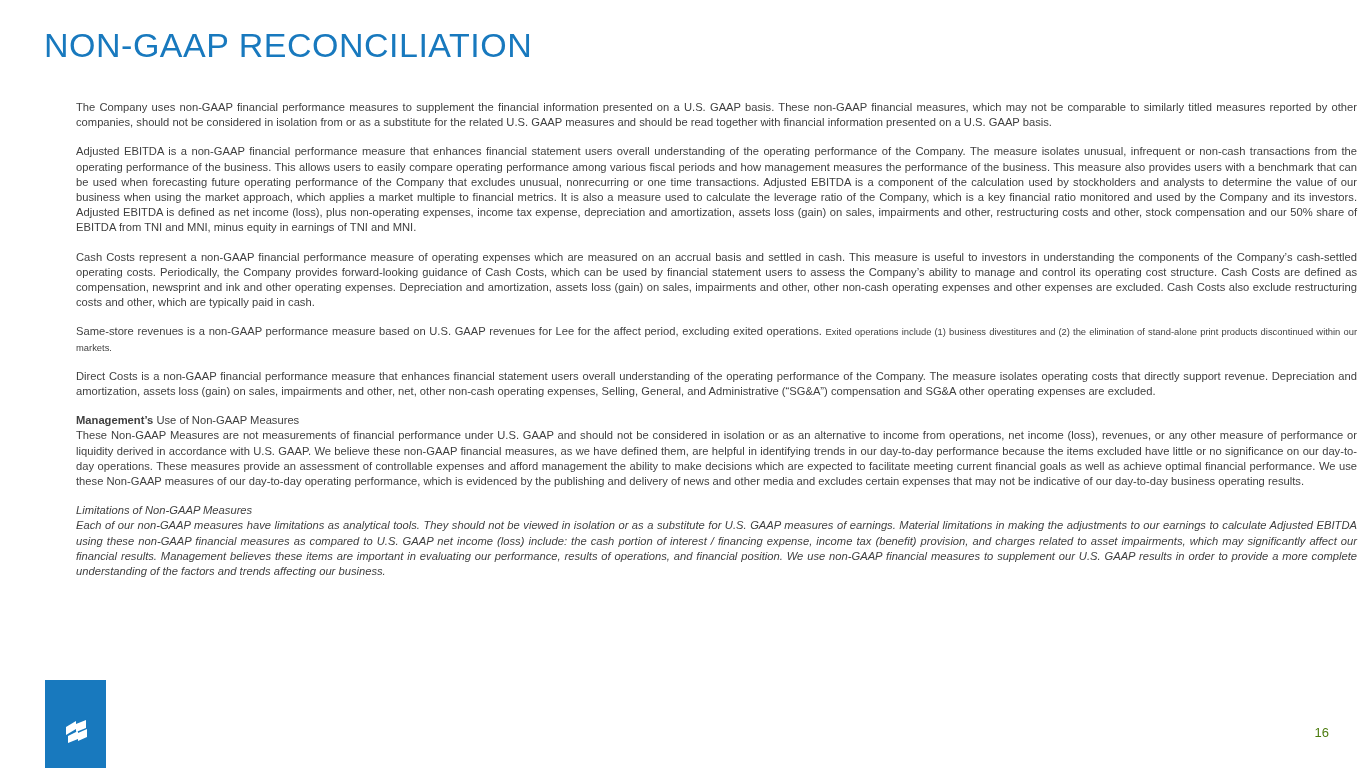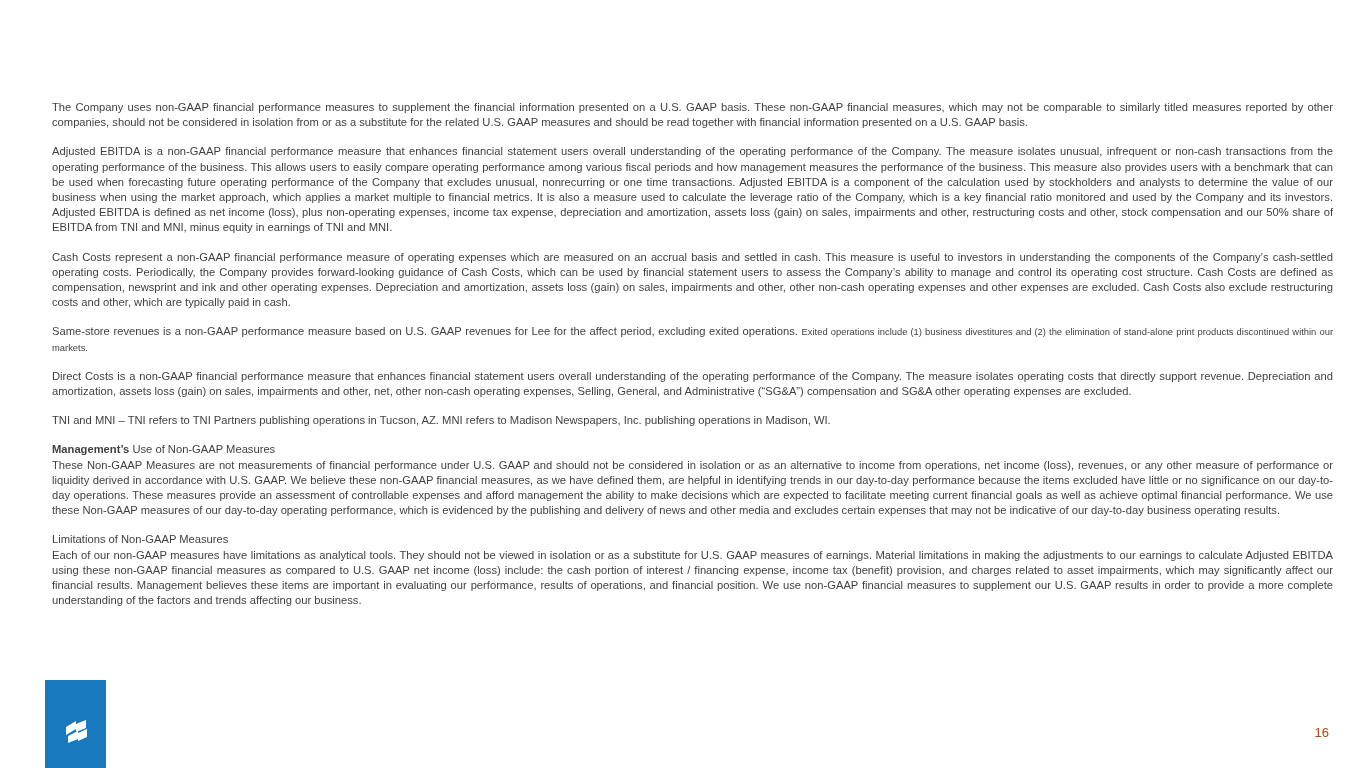--- a/index.html
+++ b/index.html
@@ -18,71 +18,71 @@
     top: 26px;
     margin: 0;
     font-size: 34px;
     font-weight: 400;
     letter-spacing: 0.5px;
     color: #1879BE;
     font-family: "Liberation Sans", sans-serif;
   }
   .content {
     position: absolute;
-    left: 52px;
+    left: 76px;
     top: 100px;
     width: 1281px;
     color: #3F3F3F;
     font-size: 11.2px;
     line-height: 15.2px;
     text-align: justify;
   }
   .content p { margin: 0 0 14px 0; }
-  .content p:last-child { margin-bottom: 16px; }
+  .content p:last-child { margin-bottom: 16px; font-style: italic; }
   .bold { font-weight: bold; }
   .small-note { font-size: 9.4px; }
   .logo-box {
     position: absolute;
     left: 45px;
     bottom: 0;
     width: 61px;
     height: 88px;
     background: #1879BE;
     display: flex;
     align-items: center;
     justify-content: center;
   }
   .logo-box svg { display: block; margin-top: 14px; }
   .page-number {
     position: absolute;
     right: 36px;
     bottom: 28px;
-    color: #c2410c;
+    color: #4d7c0f;
     font-size: 13px;
   }
 </style>
 </head>
 <body>
 
 <div class="slide">
 
+  <h1 class="title">NON-GAAP RECONCILIATION</h1>
 
   <div class="content">
     <p>The Company uses non-GAAP financial performance measures to supplement the financial information presented on a U.S. GAAP basis. These non-GAAP financial measures, which may not be comparable to similarly titled measures reported by other companies, should not be considered in isolation from or as a substitute for the related U.S. GAAP measures and should be read together with financial information presented on a U.S. GAAP basis.</p>
 
 
     <p>Adjusted EBITDA is a non-GAAP financial performance measure that enhances financial statement users overall understanding of the operating performance of the Company. The measure isolates unusual, infrequent or non-cash transactions from the operating performance of the business. This allows users to easily compare operating performance among various fiscal periods and how management measures the performance of the business. This measure also provides users with a benchmark that can be used when forecasting future operating performance of the Company that excludes unusual, nonrecurring or one time transactions. Adjusted EBITDA is a component of the calculation used by stockholders and analysts to determine the value of our business when using the market approach, which applies a market multiple to financial metrics. It is also a measure used to calculate the leverage ratio of the Company, which is a key financial ratio monitored and used by the Company and its investors. Adjusted EBITDA is defined as net income (loss), plus non-operating expenses, income tax expense, depreciation and amortization, assets loss (gain) on sales, impairments and other, restructuring costs and other, stock compensation and our 50% share of EBITDA from TNI and MNI, minus equity in earnings of TNI and MNI.</p>
 
     <p>Cash Costs represent a non-GAAP financial performance measure of operating expenses which are measured on an accrual basis and settled in cash. This measure is useful to investors in understanding the components of the Company’s cash-settled operating costs. Periodically, the Company provides forward-looking guidance of Cash Costs, which can be used by financial statement users to assess the Company’s ability to manage and control its operating cost structure. Cash Costs are defined as compensation, newsprint and ink and other operating expenses. Depreciation and amortization, assets loss (gain) on sales, impairments and other, other non-cash operating expenses and other expenses are excluded. Cash Costs also exclude restructuring costs and other, which are typically paid in cash.</p>
 
     <p><span>Same-store revenues is a non-GAAP performance measure based on U.S. GAAP revenues for Lee for the affect period, excluding exited operations.</span> <span class="small-note">Exited operations include (1) business divestitures and (2) the elimination of stand-alone print products discontinued within our markets.</span></p>
 
     <p>Direct Costs is a non-GAAP financial performance measure that enhances financial statement users overall understanding of the operating performance of the Company. The measure isolates operating costs that directly support revenue. Depreciation and amortization, assets loss (gain) on sales, impairments and other, net, other non-cash operating expenses, Selling, General, and Administrative (“SG&amp;A”) compensation and SG&amp;A other operating expenses are excluded.</p>
 
-    <p>TNI and MNI – TNI refers to TNI Partners publishing operations in Tucson, AZ. MNI refers to Madison Newspapers, Inc. publishing operations in Madison, WI.</p>
 
     <p><span class="bold">Management’s</span><span> Use of Non-GAAP Measures</span><br><span>These Non-GAAP Measures are not measurements of financial performance under U.S. GAAP and should not be considered in isolation or as an alternative to income from operations, net income (loss), revenues, or any other measure of performance or liquidity derived in accordance with U.S. GAAP. We believe these non-GAAP financial measures, as we have defined them, are helpful in identifying trends in our day-to-day performance because the items excluded have little or no significance on our day-to-day operations. These measures provide an assessment of controllable expenses and afford management the ability to make decisions which are expected to facilitate meeting current financial goals as well as achieve optimal financial performance. We use these Non-GAAP measures of our day-to-day operating performance, which is evidenced by the publishing and delivery of news and other media and excludes certain expenses that may not be indicative of our day-to-day business operating results.</span></p>
 
     <p><span>Limitations of Non-GAAP Measures</span><br><span>Each of our non-GAAP measures have limitations as analytical tools. They should not be viewed in isolation or as a substitute for U.S. GAAP measures of earnings. Material limitations in making the adjustments to our earnings to calculate Adjusted EBITDA using these non-GAAP financial measures as compared to U.S. GAAP net income (loss) include: the cash portion of interest / financing expense, income tax (benefit) provision, and charges related to asset impairments, which may significantly affect our financial results. Management believes these items are important in evaluating our performance, results of operations, and financial position. We use non-GAAP financial measures to supplement our U.S. GAAP results in order to provide a more complete understanding of the factors and trends affecting our business.</span></p>
   </div>
 
   <div class="logo-box">
     <svg width="40" height="40" viewBox="0 0 40 40">
       <g fill="#ffffff">
         <path d="M10 16 L20 10 L20 18 L10 24 Z"></path>

